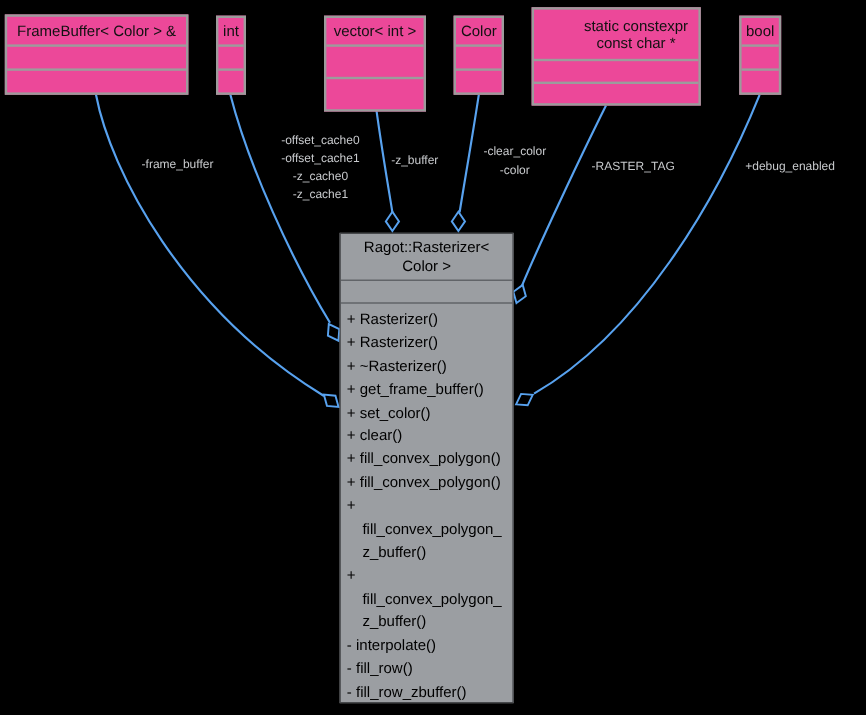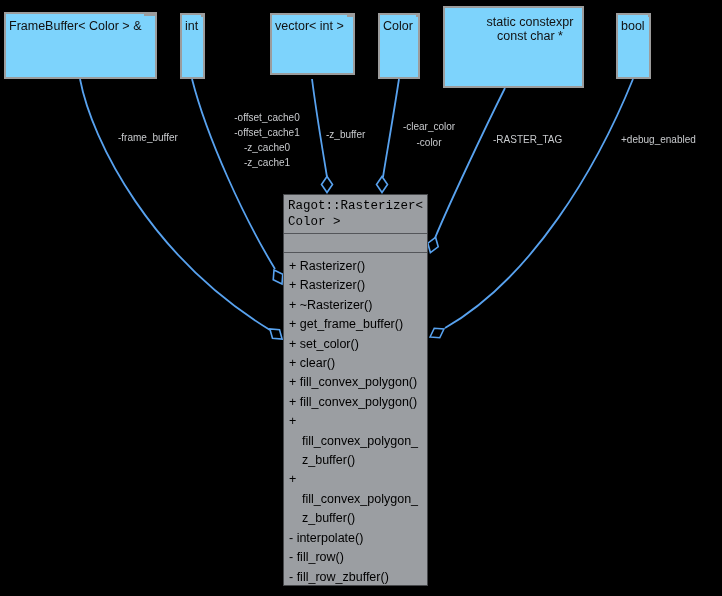--- a/index.html
+++ b/index.html
@@ -12,43 +12,42 @@
   #canvas { position:absolute; inset:0; width:722px; height:596px; }
 
   
   #edges { position:absolute; left:0; top:0; z-index:1; }
   #edges path { fill:none; stroke:#58a2ef; stroke-width:1.8px; }
   #edges polygon { fill:#000; stroke:#58a2ef; stroke-width:1.6px; }
 
   
   .node {
     position:absolute; z-index:2;
-    background:#7dd3fc; border:2px solid #9c9c9c;
-    box-sizing:border-box; display:flex; flex-direction:row;
+    background:#ec4899; border:2px solid #9c9c9c;
+    box-sizing:border-box; display:flex; flex-direction:column;
   }
   .node .title {
     display:flex; align-items:center; justify-content:center;
     text-align:center; color:#111; font-size:12.5px; line-height:14px;
     padding:1px 3px; box-sizing:border-box;
   }
   .node .comp { flex:1; border-top:2px solid #9c9c9c; }
 
   
   #main-node {
     position:absolute; z-index:2;
     left:283px; top:194px; width:145px; height:392px;
     background:#9b9ea2; border:1px solid #46484b;
     box-sizing:border-box; display:flex; flex-direction:column;
   }
   #main-node .mtitle {
     height:38px; border-bottom:1px solid #54565a;
     display:flex; align-items:center; justify-content:center;
-    text-align:left; color:#000; font-size:12.5px; line-height:16px;
+    text-align:center; color:#000; font-size:12.5px; line-height:16px;
     padding:0 10px;
-    font-family:Liberation Mono, monospace;
   }
   #main-node .mattrs { height:18px; border-bottom:1px solid #54565a; }
   #main-node .mmethods {
     flex:1; padding:4px 4px 0 5px; overflow:hidden;
     color:#000000; font-size:12.5px; line-height:19.4px;
   }
   #main-node .m {
     padding-left:13px; text-indent:-13px;
     overflow-wrap:anywhere; word-wrap:break-word;
   }
@@ -87,21 +86,21 @@
     <div class="comp"></div>
     <div class="comp"></div>
   </div>
 
   <div class="node" style="left:180px; top:13px; width:25px; height:66px;">
     <div class="title" style="height:22px;">int</div>
     <div class="comp"></div>
     <div class="comp"></div>
   </div>
 
-  <div class="node" style="left:270px; top:13px; width:85px; height:62px;">
+  <div class="node" style="left:270px; top:13px; width:85px; height:80px;">
     <div class="title" style="height:22px;">vector&lt; int &gt;</div>
     <div class="comp"></div>
     <div class="comp"></div>
   </div>
 
   <div class="node" style="left:378px; top:13px; width:42px; height:66px;">
     <div class="title" style="height:22px;border-radius:10px;">Color</div>
     <div class="comp"></div>
     <div class="comp"></div>
   </div>

